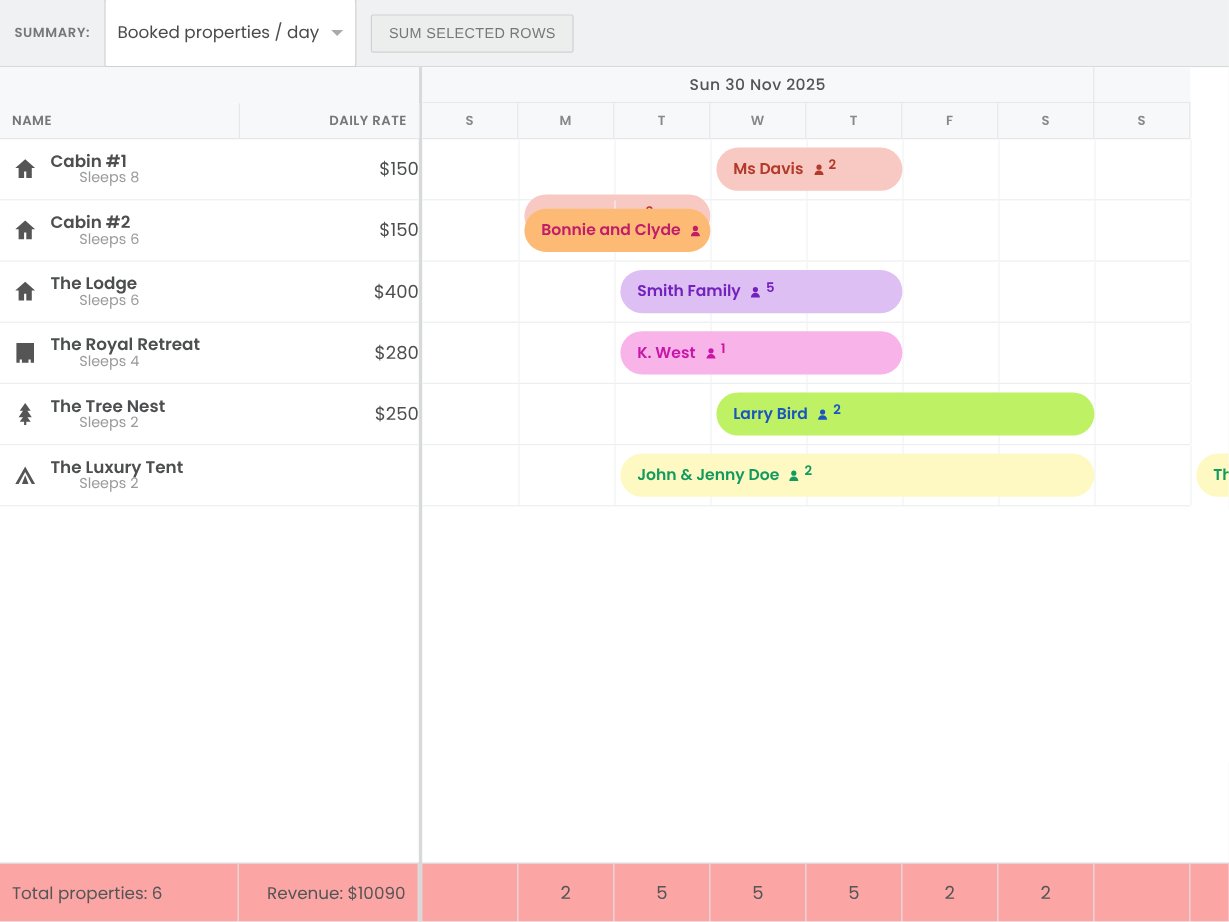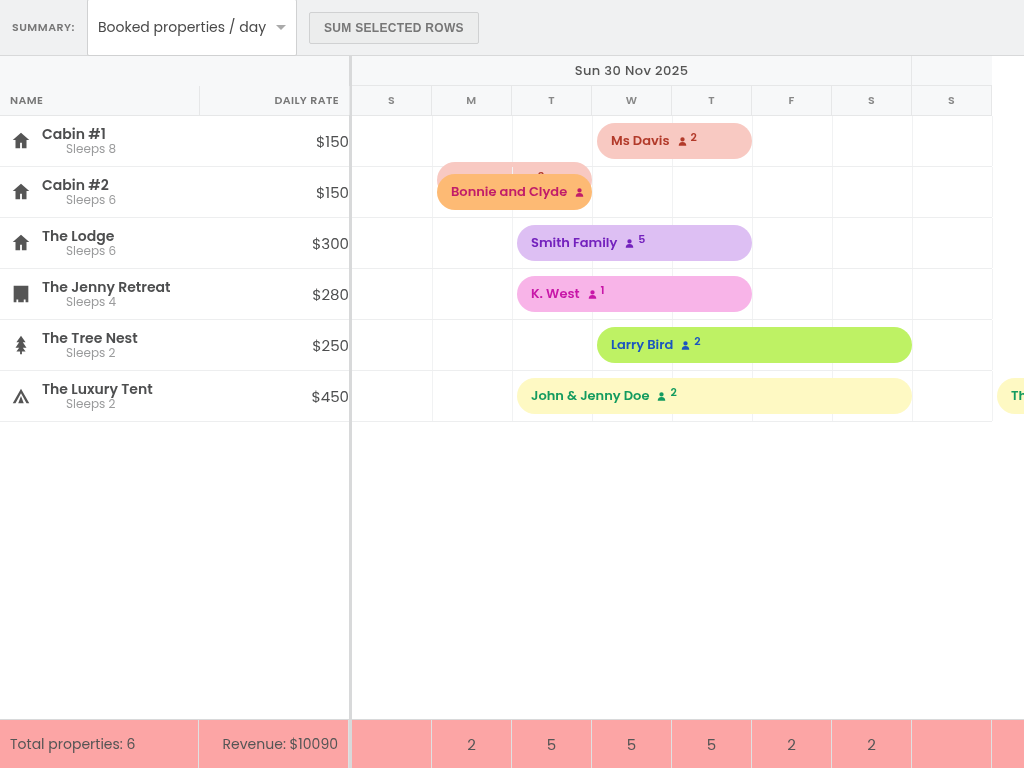--- a/index.html
+++ b/index.html
@@ -49,21 +49,21 @@
     border-right: 5px solid transparent;
     border-top: 5px solid #aaa;
     margin-left: 10px;
   }
   .btn {
     background: #eceded;
     border: 1px solid #d0d1d2;
     border-radius: 2px;
     padding: 8px 14px;
     font-size: 12px;
-    font-weight: 700;
+    font-weight: 400;
     color: #777;
     letter-spacing: 0.3px;
     cursor: pointer;
   }
 
   
   .grid {
     position: absolute;
     top: 56px;
     bottom: 45px;
@@ -266,29 +266,29 @@
         <div class="row">
           <div class="cell col-name-cell">
             <span class="prop-icon"><svg viewBox="0 0 24 24">
                 <path d="M12 3l9 8h-3v9h-5v-6h-2v6H6v-9H3l9-8z"></path>
               </svg></span>
             <div>
               <div class="prop-name">The Lodge</div>
               <div class="prop-sleeps">Sleeps 6</div>
             </div>
           </div>
-          <div class="cell col-rate-cell">$300</div>
+          <div class="cell col-rate-cell">$400</div>
         </div>
         <div class="row">
           <div class="cell col-name-cell">
             <span class="prop-icon"><svg viewBox="0 0 24 24">
                 <path d="M4 3h16v18h-3v-3h-2v3h-6v-3H7v3H4V3zm3 3h3v3H7V6zm0 5h3v3H7v-3zm7-5h3v3h-3V6zm0 5h3v3h-3v-3z"></path>
               </svg></span>
             <div>
-              <div class="prop-name">The Jenny Retreat</div>
+              <div class="prop-name">The Royal Retreat</div>
               <div class="prop-sleeps">Sleeps 4</div>
             </div>
           </div>
           <div class="cell col-rate-cell">$280</div>
         </div>
         <div class="row">
           <div class="cell col-name-cell">
             <span class="prop-icon"><svg viewBox="0 0 24 24">
                 <path d="M12 2l5 7h-3l4 6h-4l3 4H7l3-4H6l4-6H7l5-7zM11 19h2v3h-2v-3z"></path>
               </svg></span>
@@ -302,21 +302,20 @@
         <div class="row">
           <div class="cell col-name-cell">
             <span class="prop-icon"><svg viewBox="0 0 24 24">
                 <path d="M12 4l9 16h-3l-6-11-6 11H3L12 4zm0 8l3 8H9l3-8z"></path>
               </svg></span>
             <div>
               <div class="prop-name">The Luxury Tent</div>
               <div class="prop-sleeps">Sleeps 2</div>
             </div>
           </div>
-          <div class="cell col-rate-cell">$450</div>
         </div>
       </div>
   </div>
 
   <div class="normal">
     <div class="hdr-wrap">
       <div class="hdr-row" style="height:30px;">
         <div class="hdr-cell group-hdr">Sun 30 Nov 2025</div>
       </div>
       <div class="hdr-row" id="day-hdr" style="height:30px;">

